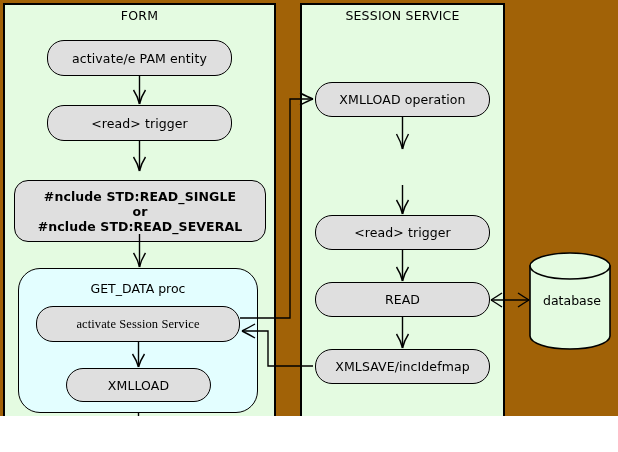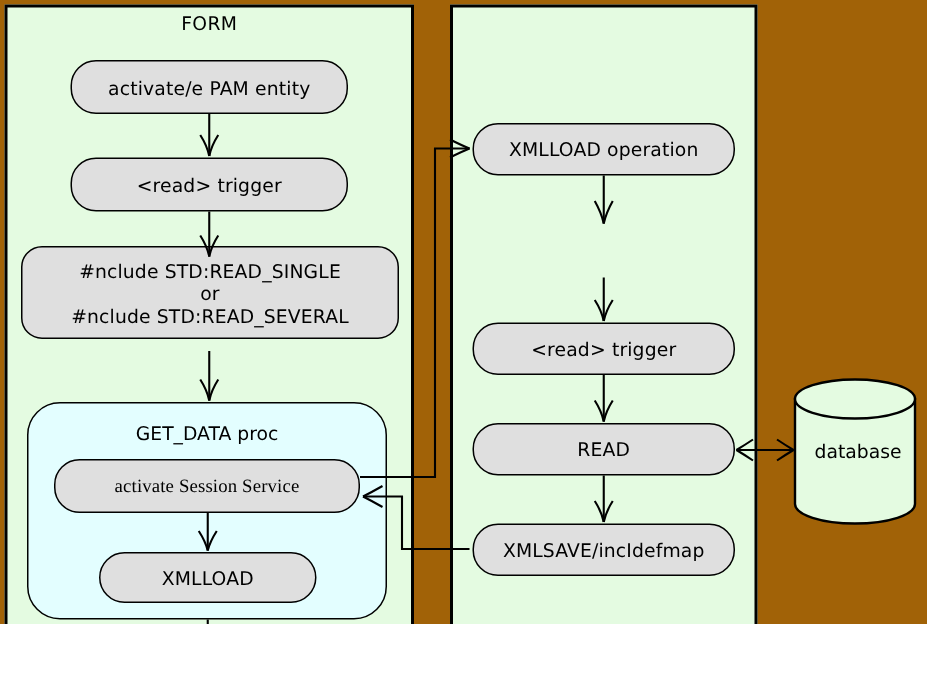--- a/index.html
+++ b/index.html
@@ -84,32 +84,33 @@
 
 <div id="canvas">
 
   <div class="panel" style="left:3px;top:3px;width:273px;height:443px;"></div>
   <div class="panel-title" style="left:3px;width:273px;top:8px;">FORM</div>
 
   <div class="node" style="left:47px;top:40px;width:185px;height:36px;">activate/e PAM entity</div>
 
   <div class="node" style="left:47px;top:105px;width:185px;height:36px;">&lt;read&gt; trigger</div>
 
-  <div class="node" style="left:14px;top:164px;width:252px;height:62px;border-radius:14px;">#nclude STD:READ_SINGLE
+  <div class="node" style="left:14px;top:180px;width:252px;height:62px;border-radius:14px;font-weight:bold;">#nclude STD:READ_SINGLE
 or
 #nclude STD:READ_SEVERAL</div>
 
   <div class="subpanel" style="left:18px;top:268px;width:240px;height:145px;"></div>
   <div class="subpanel-title" style="left:18px;width:240px;top:281px;">GET_DATA proc</div>
 
   <div class="node" style="left:36px;top:306px;width:204px;height:36px;font-family:Liberation Serif, serif;">activate Session Service</div>
 
   <div class="node" style="left:66px;top:368px;width:145px;height:34px;">XMLLOAD</div>
 
   <div class="panel" style="left:300px;top:3px;width:205px;height:443px;"></div>
+  <div class="panel-title" style="left:300px;width:205px;top:8px;">SESSION SERVICE</div>
 
   <div class="node" style="left:315px;top:82px;width:175px;height:35px;">XMLLOAD operation</div>
 
 
   <div class="node" style="left:315px;top:215px;width:175px;height:35px;">&lt;read&gt; trigger</div>
 
   <div class="node" style="left:315px;top:282px;width:175px;height:35px;">READ</div>
 
   <div class="node" style="left:315px;top:349px;width:175px;height:35px;">XMLSAVE/incIdefmap</div>
 

